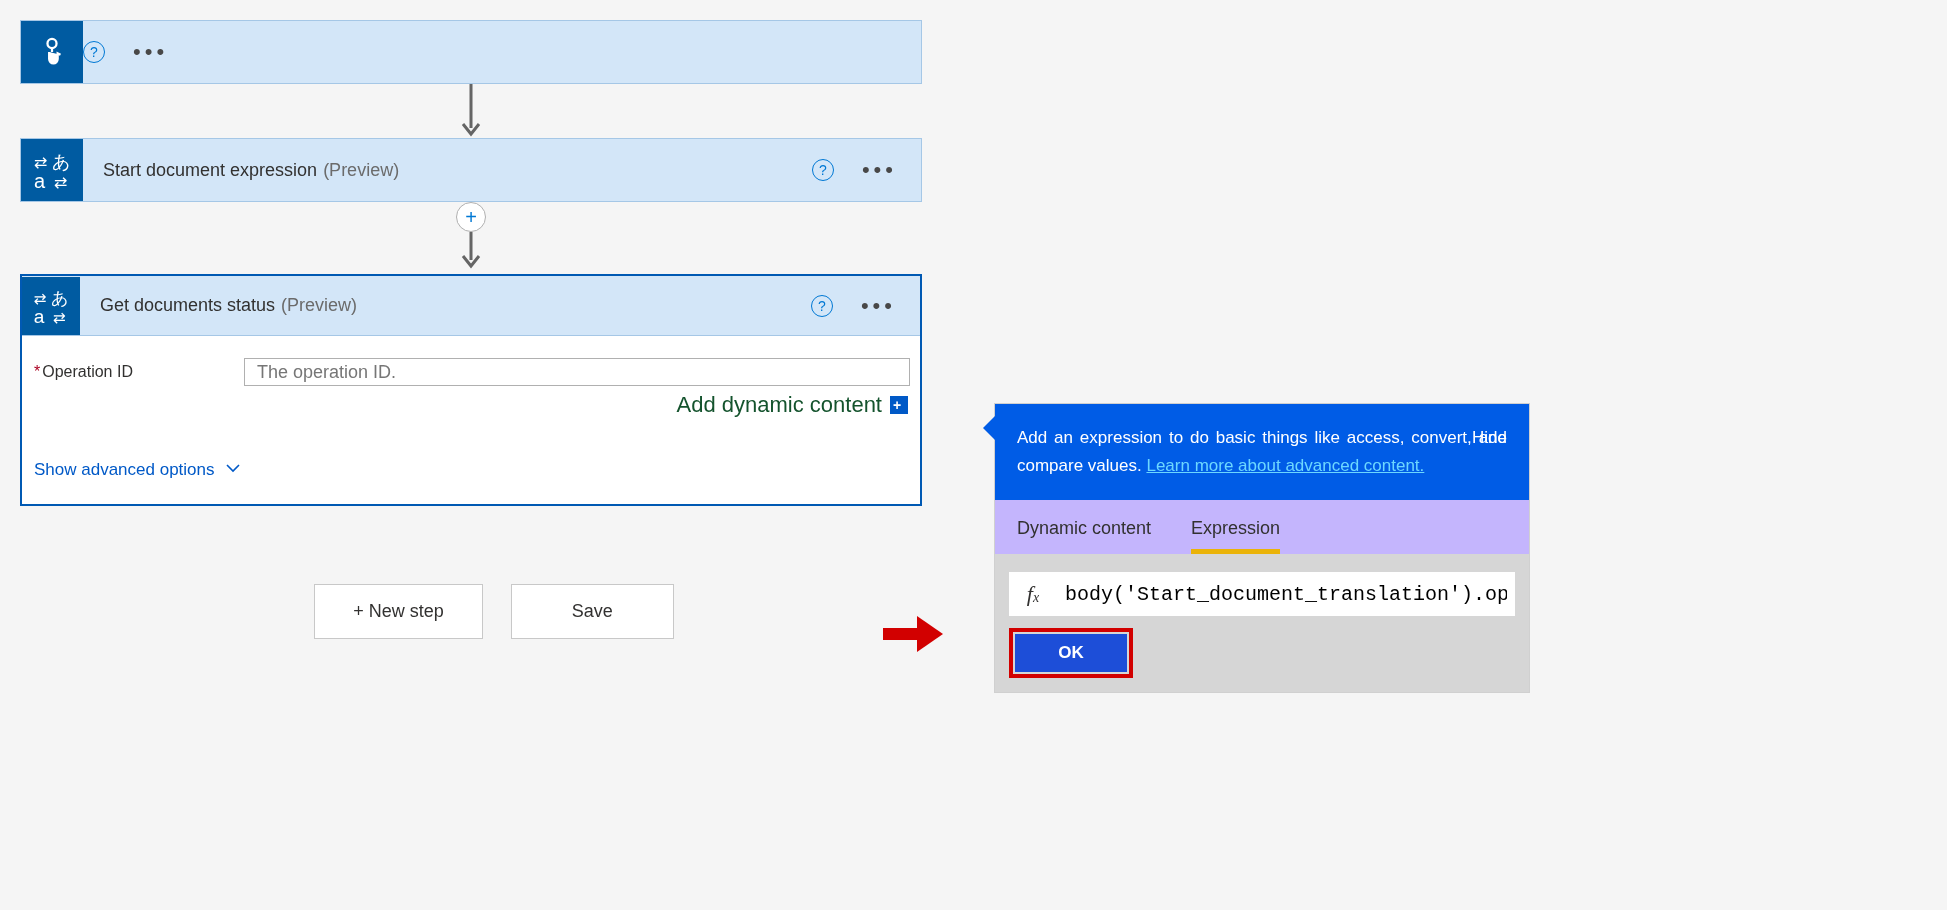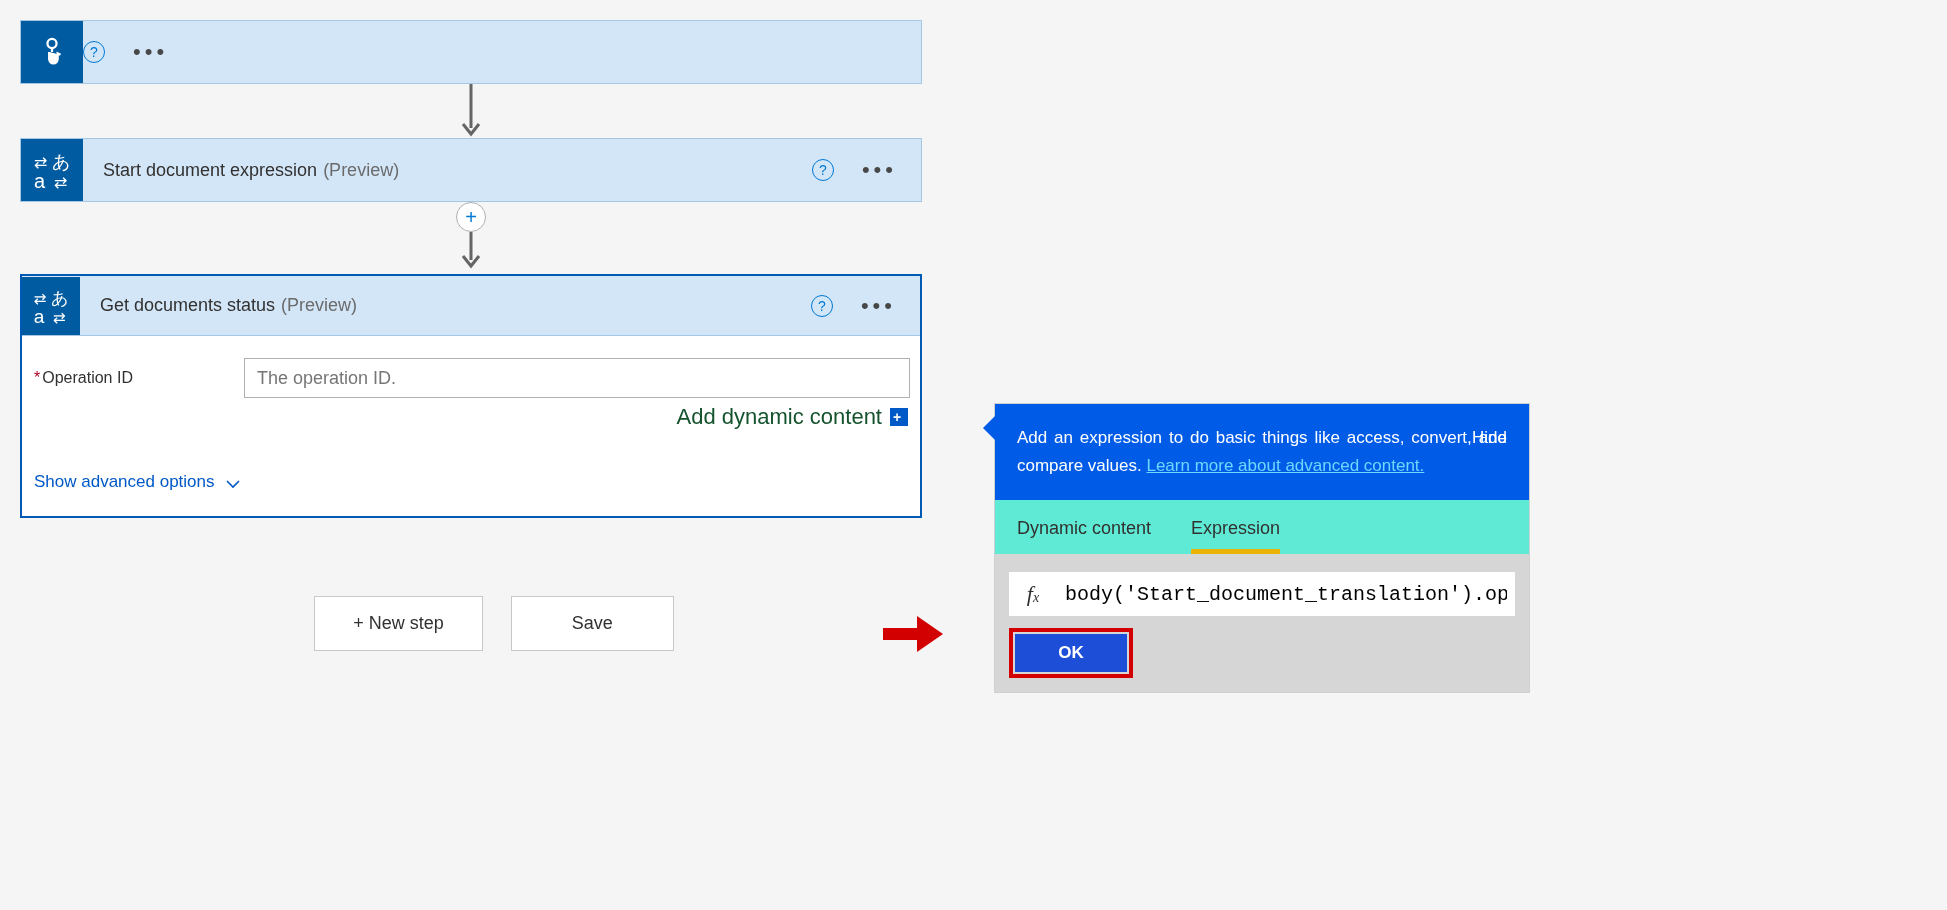--- a/index.html
+++ b/index.html
@@ -122,21 +122,21 @@
   }
   .field-label {
     width: 200px;
     font-size: 16px;
     display: flex;
     gap: 2px;
   }
   .req { color:#a02; }
   .text-input {
     flex: 1;
-    height: 40px;
+    height: 28px;
     border: 1px solid #b0b0b0;
     padding: 6px 12px;
     font-size: 18px;
     color: #666;
     background: #fff;
   }
   .text-input::placeholder { color:#767676; }
   .dyn-row {
     display:flex;
     justify-content:flex-end;
@@ -150,21 +150,21 @@
     width:18px; height:18px; background:#0059c7; color:#fff;
     display:flex;align-items:center;justify-content:center;
     font-size:14px; font-weight:bold;
     border-right: 4px solid #0059c7;
   }
   .adv-row {
     margin-top: 42px;
     color:#0059c7;
     font-size:17px;
     display:flex;
-    align-items:flex-end;
+    align-items:flex-start;
     gap:10px;
   }
   .chev-down-sm {
     width:16px;height:16px;
   }
   .bottom-actions {
     display:flex;
     gap:28px;
     margin-top:78px;
     padding-left:46px;
@@ -208,21 +208,21 @@
     position:absolute;
     right:22px;
     top:20px;
   }
   .dc-link { color:#6CD7FF; text-decoration: underline; }
   .dc-tabs {
     display:flex;
     gap:40px;
     padding: 18px 22px 0 22px;
     font-size:18px;
-    background:#5eead4;
+    background:#c4b5fd;
   }
   .dc-tab { padding-bottom:10px; color:#323130; }
   .dc-tab-active { border-bottom:5px solid #eab308; font-weight:400; }
   .dc-gray {
     background:#d6d6d6;
     padding: 18px 14px 14px 14px;
   }
   .fx-row {
     display:flex;
     align-items:stretch;

